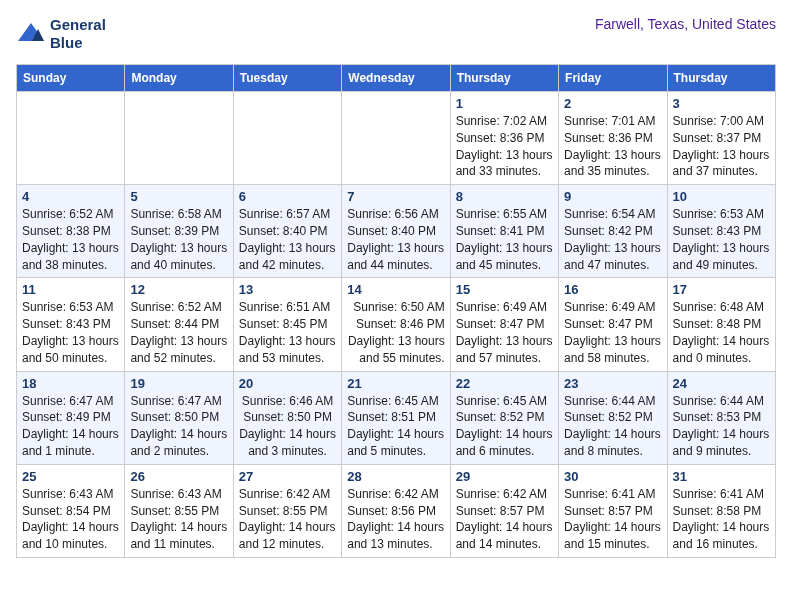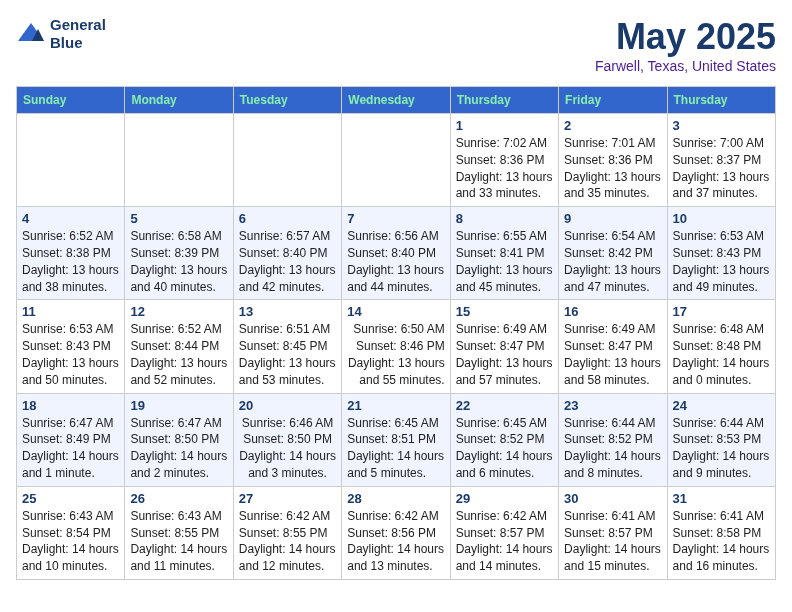--- a/index.html
+++ b/index.html
@@ -45,21 +45,21 @@
       font-size: 14px;
       color: #4c1d95;
     }
     table {
       width: 100%;
       border-collapse: collapse;
       font-size: 11px;
     }
     thead tr th {
       background: #3366cc;
-      color: #86efac;
+      color: #ffffff;
       text-align: left;
       padding: 6px 6px;
       font-size: 12px;
       border: 1px solid #ccc;
     }
     tbody tr td {
       vertical-align: top;
       border: 1px solid #ccc;
       padding: 4px 5px;
       height: 80px;
@@ -93,21 +93,20 @@
       <rect x="0" y="0" width="30" height="30" fill="white"></rect>
       <polygon points="15,4 28,22 2,22" fill="#3366cc"></polygon>
       <polygon points="22,10 28,22 16,22" fill="#1a3a6b"></polygon>
     </svg>
     <div class="logo-text">
       <span>General</span>
       <span>Blue</span>
     </div>
   </div>
   <div class="title-block">
-    <div class="month-title">May 2025</div>
     <div class="location">Farwell, Texas, United States</div>
   </div>
 </div>
 
 <table>
   <thead>
     <tr>
     <th>Sunday</th>
         <th>Monday</th>
         <th>Tuesday</th>

